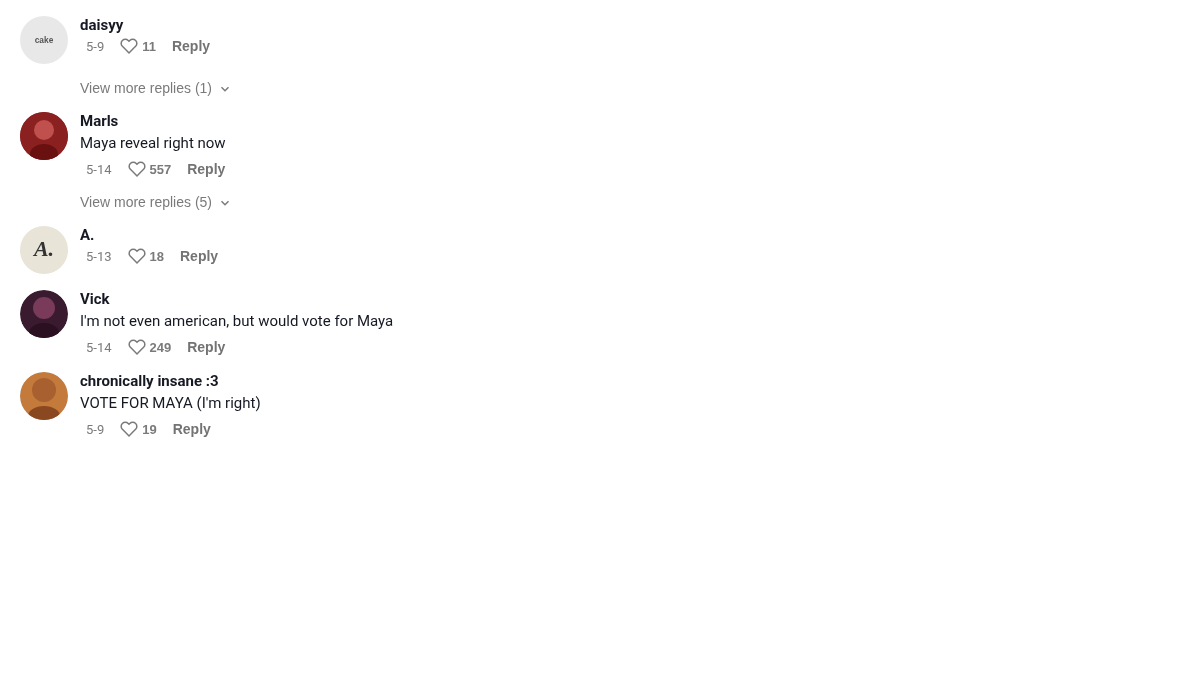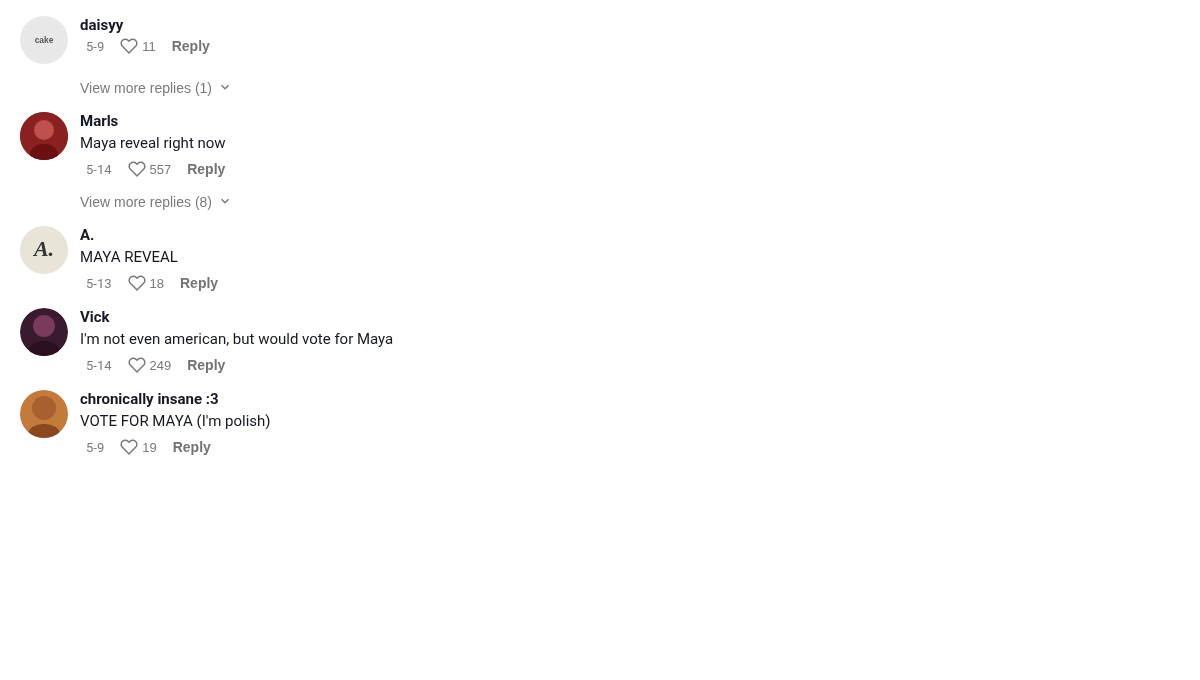--- a/index.html
+++ b/index.html
@@ -65,38 +65,39 @@
     .like-btn {
       display: flex;
       align-items: center;
       gap: 4px;
       cursor: pointer;
       background: none;
       border: none;
       color: #7a7a7a;
       font-size: 13px;
       padding: 0;
+      font-weight: bold;
     }
     .heart-icon {
       width: 18px;
       height: 18px;
       display: inline-block;
     }
     .reply-btn {
       background: none;
       border: none;
       font-size: 14px;
       font-weight: 600;
       color: #737373;
       cursor: pointer;
       padding: 0;
     }
     .view-more-replies {
       display: flex;
-      align-items: flex-start;
+      align-items: flex-end;
       gap: 6px;
       margin-left: 60px;
       margin-bottom: 16px;
       cursor: pointer;
       background: none;
       border: none;
       color: #7a7a7a;
       font-size: 14px;
       font-weight: 500;
       padding: 0;
@@ -170,36 +171,35 @@
             <path d="M20.84 4.61a5.5 5.5 0 0 0-7.78 0L12 5.67l-1.06-1.06a5.5 5.5 0 0 0-7.78 7.78l1.06 1.06L12 21.23l7.78-7.78 1.06-1.06a5.5 5.5 0 0 0 0-7.78z"></path>
           </svg>
           <span>557</span>
         </button>
         <button class="reply-btn">Reply</button>
       </div>
     </div>
   </div>
 
   <button class="view-more-replies">
-    <span>View more replies (8)</span>
+    <span>View more replies (5)</span>
     <svg class="chevron-icon" viewBox="0 0 24 24" fill="none" stroke="#7a7a7a" stroke-width="2.5">
       <polyline points="6 9 12 15 18 9"></polyline>
     </svg>
   </button>
 
   <div class="comment-item">
     <div class="avatar" style="background:#f0ece0;">
       <svg viewBox="0 0 48 48" width="48" height="48">
         <circle cx="24" cy="24" r="24" fill="#e8e4d8"></circle>
         <text x="24" y="30" text-anchor="middle" font-size="22" font-style="italic" fill="#333" font-family="Georgia, serif">A.</text>
       </svg>
     </div>
     <div class="comment-body">
       <div class="username">A.</div>
-      <div class="comment-text">MAYA REVEAL</div>
       <div class="comment-meta">
         <span class="date">5-13</span>
         <button class="like-btn">
           <svg class="heart-icon" viewBox="0 0 24 24" fill="none" stroke="#7a7a7a" stroke-width="2">
             <path d="M20.84 4.61a5.5 5.5 0 0 0-7.78 0L12 5.67l-1.06-1.06a5.5 5.5 0 0 0-7.78 7.78l1.06 1.06L12 21.23l7.78-7.78 1.06-1.06a5.5 5.5 0 0 0 0-7.78z"></path>
           </svg>
           <span>18</span>
         </button>
         <button class="reply-btn">Reply</button>
       </div>
@@ -233,21 +233,21 @@
   <div class="comment-item">
     <div class="avatar">
       <svg viewBox="0 0 48 48" width="48" height="48">
         <circle cx="24" cy="24" r="24" fill="#c47a3a"></circle>
         <circle cx="24" cy="18" r="12" fill="#a86030"></circle>
         <ellipse cx="24" cy="44" rx="16" ry="10" fill="#8a4820"></ellipse>
       </svg>
     </div>
     <div class="comment-body">
       <div class="username">chronically insane :3</div>
-      <div class="comment-text">VOTE FOR MAYA (I'm polish)</div>
+      <div class="comment-text">VOTE FOR MAYA (I'm right)</div>
       <div class="comment-meta">
         <span class="date">5-9</span>
         <button class="like-btn">
           <svg class="heart-icon" viewBox="0 0 24 24" fill="none" stroke="#7a7a7a" stroke-width="2">
             <path d="M20.84 4.61a5.5 5.5 0 0 0-7.78 0L12 5.67l-1.06-1.06a5.5 5.5 0 0 0-7.78 7.78l1.06 1.06L12 21.23l7.78-7.78 1.06-1.06a5.5 5.5 0 0 0 0-7.78z"></path>
           </svg>
           <span>19</span>
         </button>
         <button class="reply-btn">Reply</button>
       </div>

